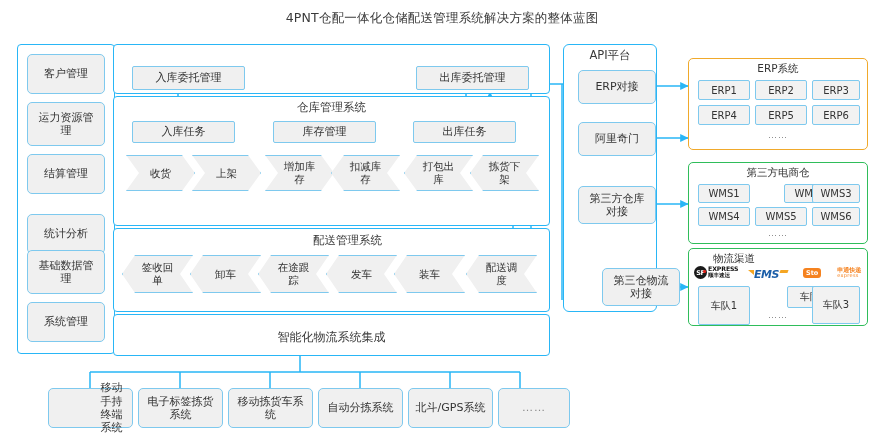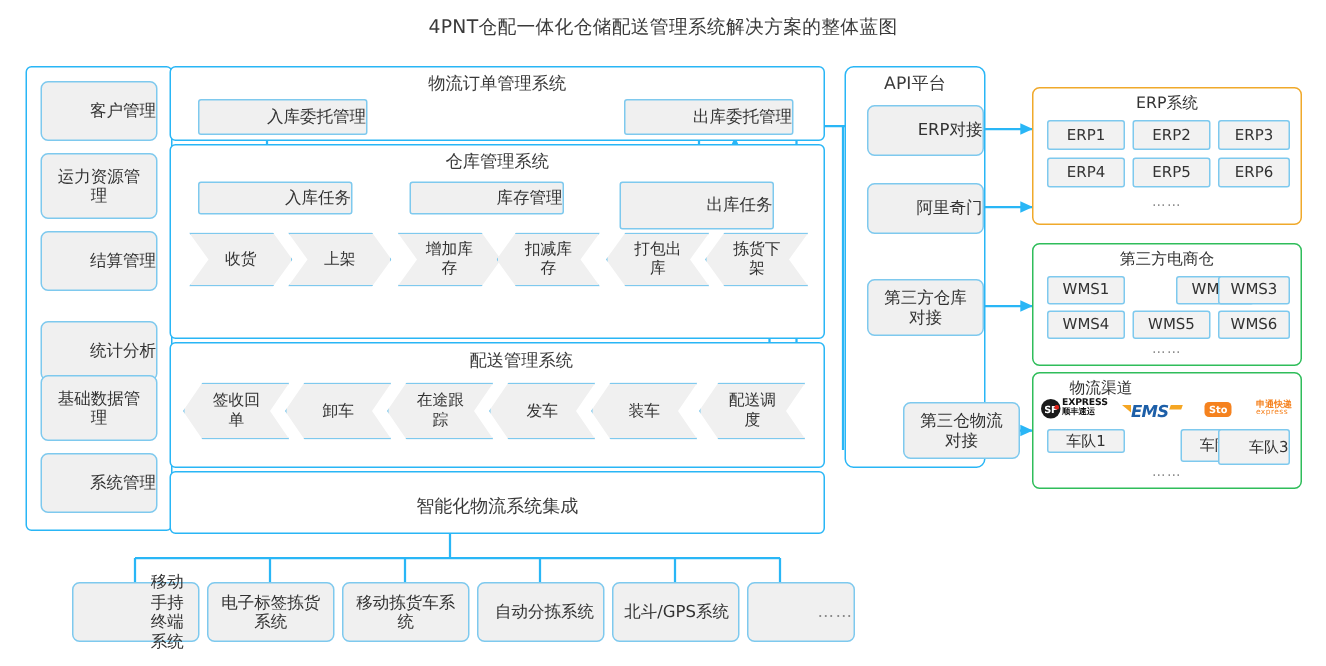--- a/index.html
+++ b/index.html
@@ -26,21 +26,21 @@
     border:1.6px solid #29b6f6;border-radius:4px;background:#fff;
   }
   .panel-title{
     width:100%;text-align:center;font-size:11.5px;color:#3a3a3a;
     position:absolute;left:0;
   }
 
   
   .node{
     background:#f0f0f0;border:1.3px solid #7ec9ee;border-radius:4px;
-    display:flex;align-items:center;justify-content:flex-end;
+    display:flex;align-items:center;justify-content:center;
     text-align:center;font-size:11px;color:#333;line-height:1.22;
   }
   .node.sq{border-radius:2px;}
 
   
   .side-node{border-radius:5px;}
 
   
   .chev{
     background:#f0f0f0;border:1.2px solid #7ec9ee;
@@ -160,38 +160,37 @@
     <span>统计分析</span>
   </div>
   <div class="abs node side-node" style="left:27px;top:250px;width:78px;height:44px;">
     <span style="padding:0 8px;">基础数据管理</span>
   </div>
   <div class="abs node side-node" style="left:27px;top:302px;width:78px;height:40px;">
     <span>系统管理</span>
   </div>
 
   <div class="abs panel" style="left:113px;top:44px;width:437px;height:50px;"></div>
-  <div class="abs panel-title" style="left:113px;top:48px;width:437px;">物流订单管理系统</div>
   <div class="abs node sq" style="left:132px;top:66px;width:113px;height:24px;">
     <span>入库委托管理</span>
   </div>
   <div class="abs node sq" style="left:416px;top:66px;width:113px;height:24px;">
     <span>出库委托管理</span>
   </div>
 
   <div class="abs panel" style="left:113px;top:96px;width:437px;height:130px;"></div>
   <div class="abs panel-title" style="left:113px;top:100px;width:437px;">仓库管理系统</div>
 
   <div class="abs node sq" style="left:273px;top:121px;width:103px;height:22px;">
     <span>库存管理</span>
   </div>
   <div class="abs node sq" style="left:132px;top:121px;width:103px;height:22px;">
     <span>入库任务</span>
   </div>
-  <div class="abs node sq" style="left:413px;top:121px;width:103px;height:32px;">
+  <div class="abs node sq" style="left:413px;top:121px;width:103px;height:22px;">
     <span>出库任务</span>
   </div>
 
   <div class="abs chev chev-r" style="left:126px;top:155px;width:69px;height:36px;">
     <span>收货</span>
   </div>
   <div class="abs chev chev-r" style="left:192px;top:155px;width:69px;height:36px;">
     <span>上架</span>
   </div>
   <div class="abs chev chev-r" style="left:265px;top:155px;width:69px;height:36px;">
@@ -331,24 +330,24 @@
   </div>
 
   <div class="logo-row sto" style="left:803px;top:267px;">
     <div class="sto-badge">Sto</div>
     <div class="sto-txt">
       <b>申通快递</b>
       <span>express</span>
     </div>
   </div>
 
-  <div class="abs chip" style="left:698px;top:286px;width:52px;height:16px;">
+  <div class="abs chip" style="left:698px;top:286px;width:52px;height:39px;">
     <span>车队1</span>
     </div>
   <div class="abs chip" style="left:755px;top:286px;width:52px;height:22px;margin-left:32px;">
     <span>车队2</span>
     </div>
-  <div class="abs chip" style="left:812px;top:286px;width:48px;height:24px;justify-content:flex-end;">
+  <div class="abs chip" style="left:812px;top:286px;width:48px;height:38px;">
     <span>车队3</span>
     </div>
   <div class="abs dots" style="left:688px;top:310px;width:180px;">……</div>
 
 </div>
 
 </body></html>

